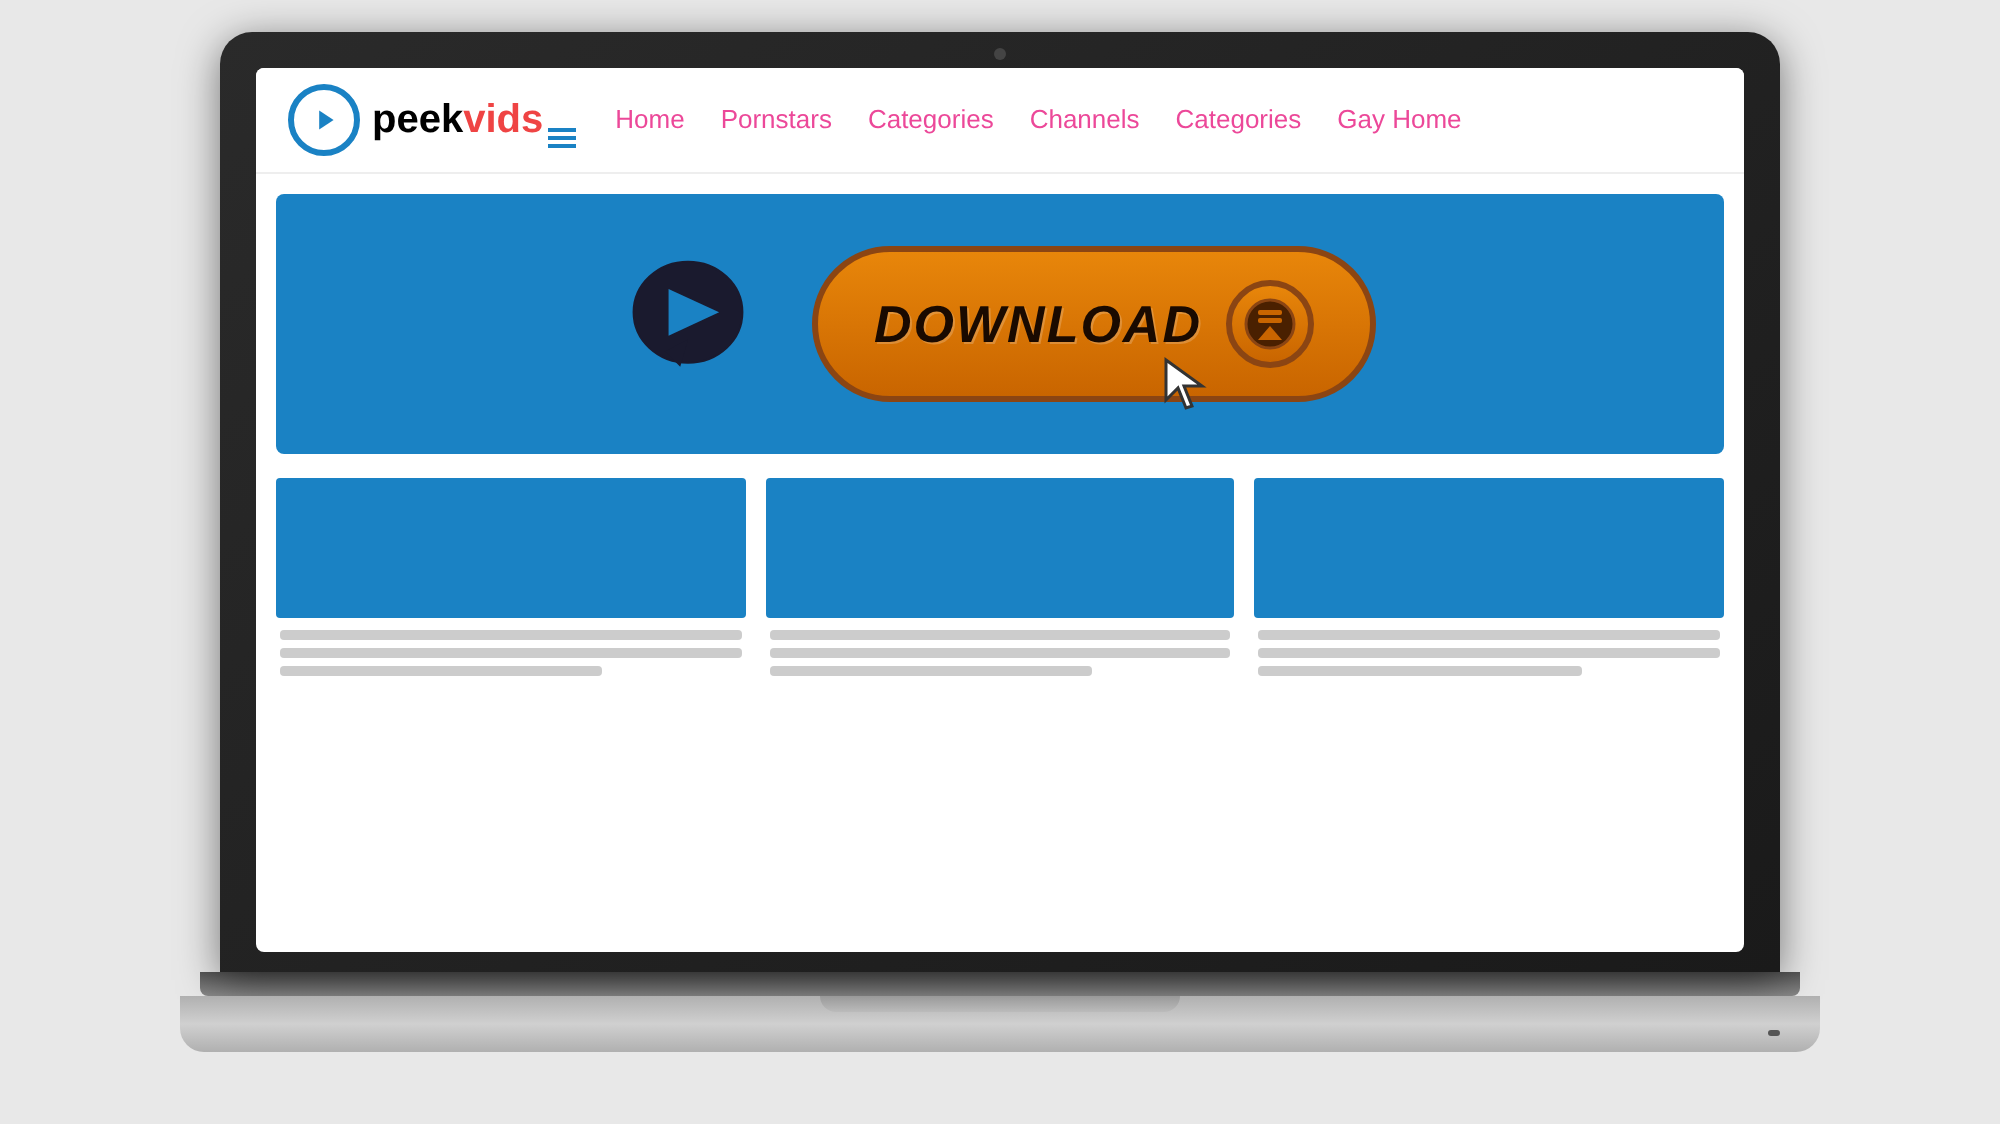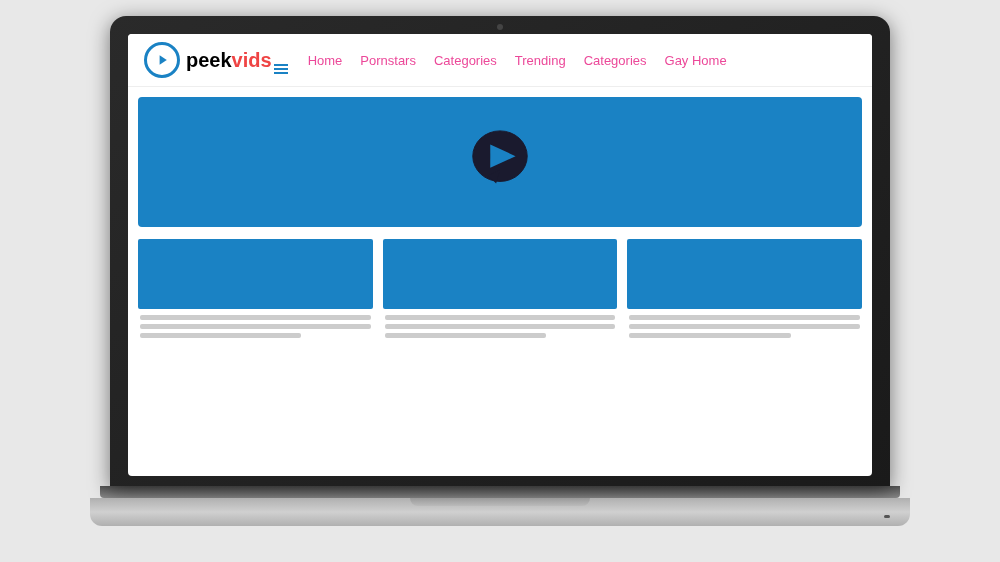--- a/index.html
+++ b/index.html
@@ -294,41 +294,59 @@
             <span></span>
               <span></span>
               <span></span>
           </div>
         </div>
 
         <ul class="nav-links">
           <li><a>Home</a></li>
           <li><a>Pornstars</a></li>
           <li><a>Categories</a></li>
-          <li><a>Trending</a></li>
+          <li><a>Channels</a></li>
           <li><a>Categories</a></li>
           <li><a>Gay Home</a></li>
         </ul>
       </div>
 
       <div class="main-content">
 
         <div class="banner">
 
           <div class="banner-logo">
             <svg viewBox="0 0 64 72" xmlns="http://www.w3.org/2000/svg">
 
               <ellipse cx="32" cy="30" rx="28" ry="26" fill="#1a1a2e" stroke="#1a1a2e"></ellipse>
 
               <polygon points="22,18 48,30 22,42" fill="#1a82c4"></polygon>
 
               <polygon points="20,50 32,44 28,58" fill="#1a1a2e"></polygon>
             </svg>
           </div>
 
+          <div class="download-btn">
+            <span class="download-btn-text">DOWNLOAD</span>
+            <div class="download-icon-circle">
+              <svg width="28" height="28" viewBox="0 0 28 28">
+
+                <circle cx="14" cy="14" r="12" fill="#4a2000" stroke="#8B4513" stroke-width="1.5"></circle>
+                <rect x="8" y="7" width="12" height="2.5" rx="1" fill="#c96500"></rect>
+                <rect x="8" y="11" width="12" height="2.5" rx="1" fill="#c96500"></rect>
+                <polygon points="14,15 20,22 8,22" fill="#c96500"></polygon>
+              </svg>
+            </div>
+
+            <div class="cursor-icon">
+              <svg width="24" height="28" viewBox="0 0 24 28">
+                <polygon points="2,2 2,22 8,16 12,26 15,25 11,15 20,15" fill="white" stroke="#333" stroke-width="1.5"></polygon>
+              </svg>
+            </div>
+          </div>
         </div>
 
         <div class="cards-grid">
           <div class="card">
             <div class="card-thumb"></div>
             <div class="card-lines">
               <div class="card-line"></div>
               <div class="card-line"></div>
               <div class="card-line short"></div>
             </div>

